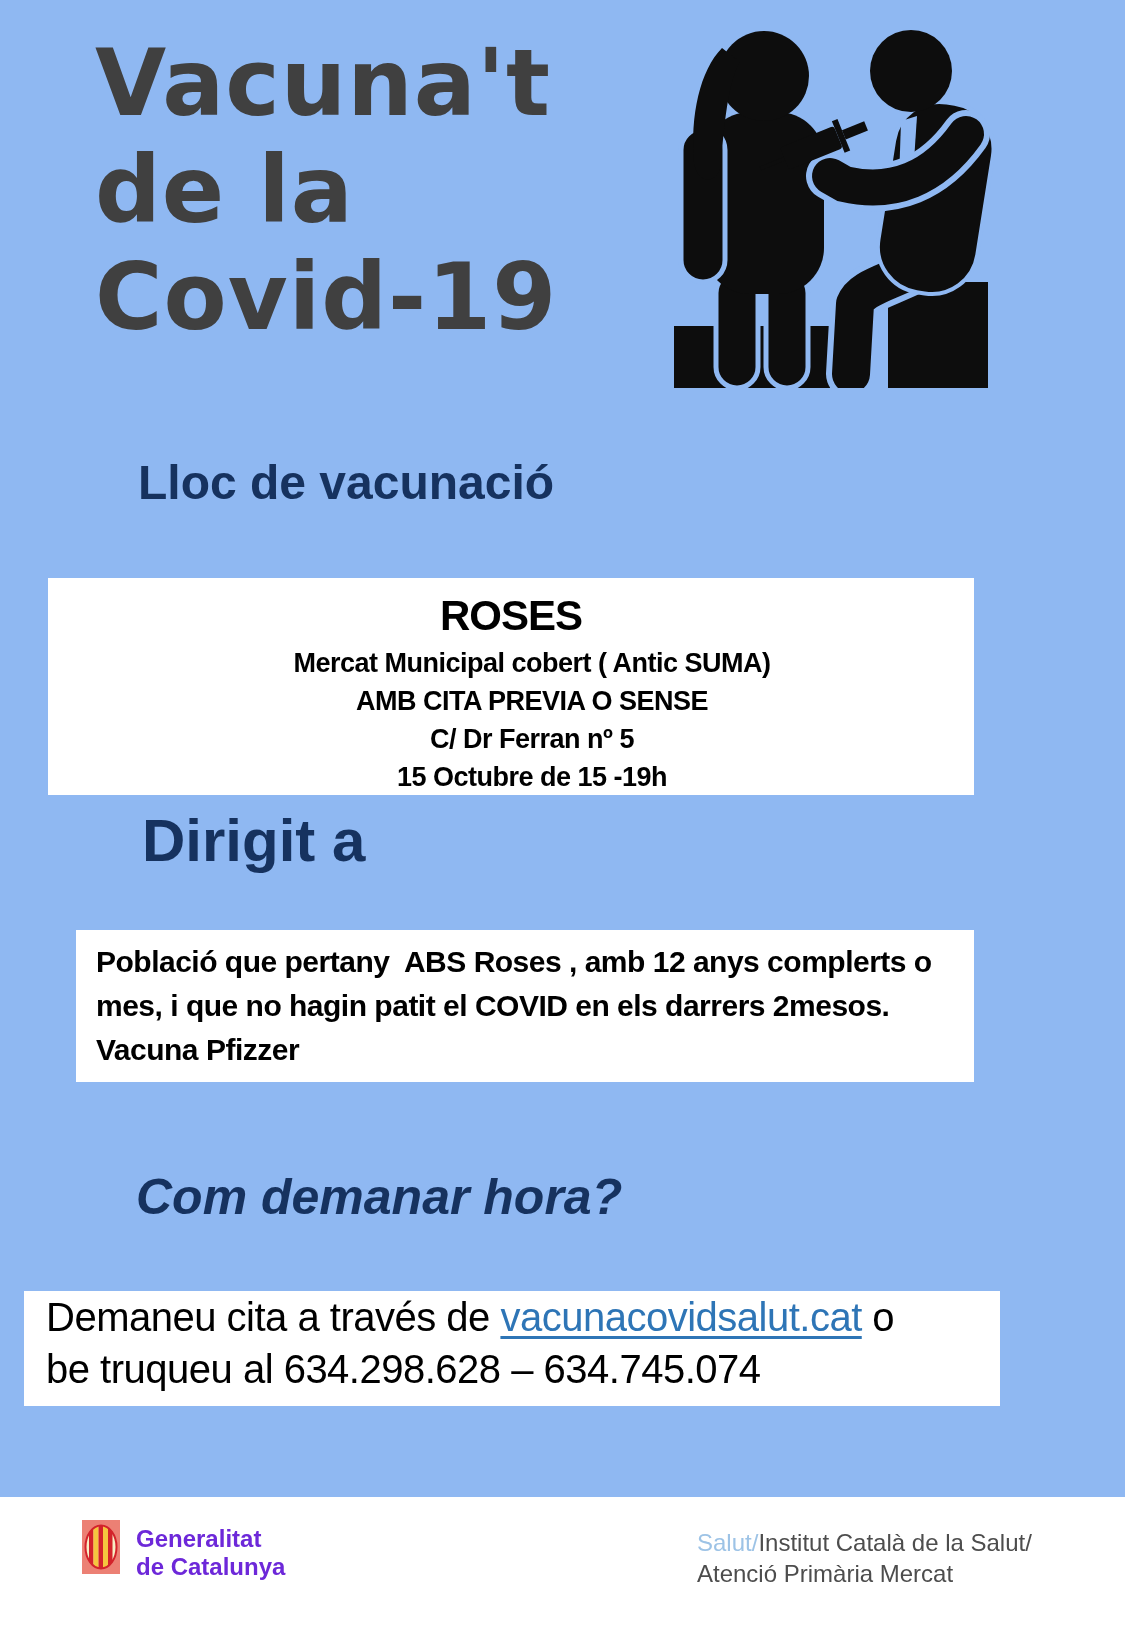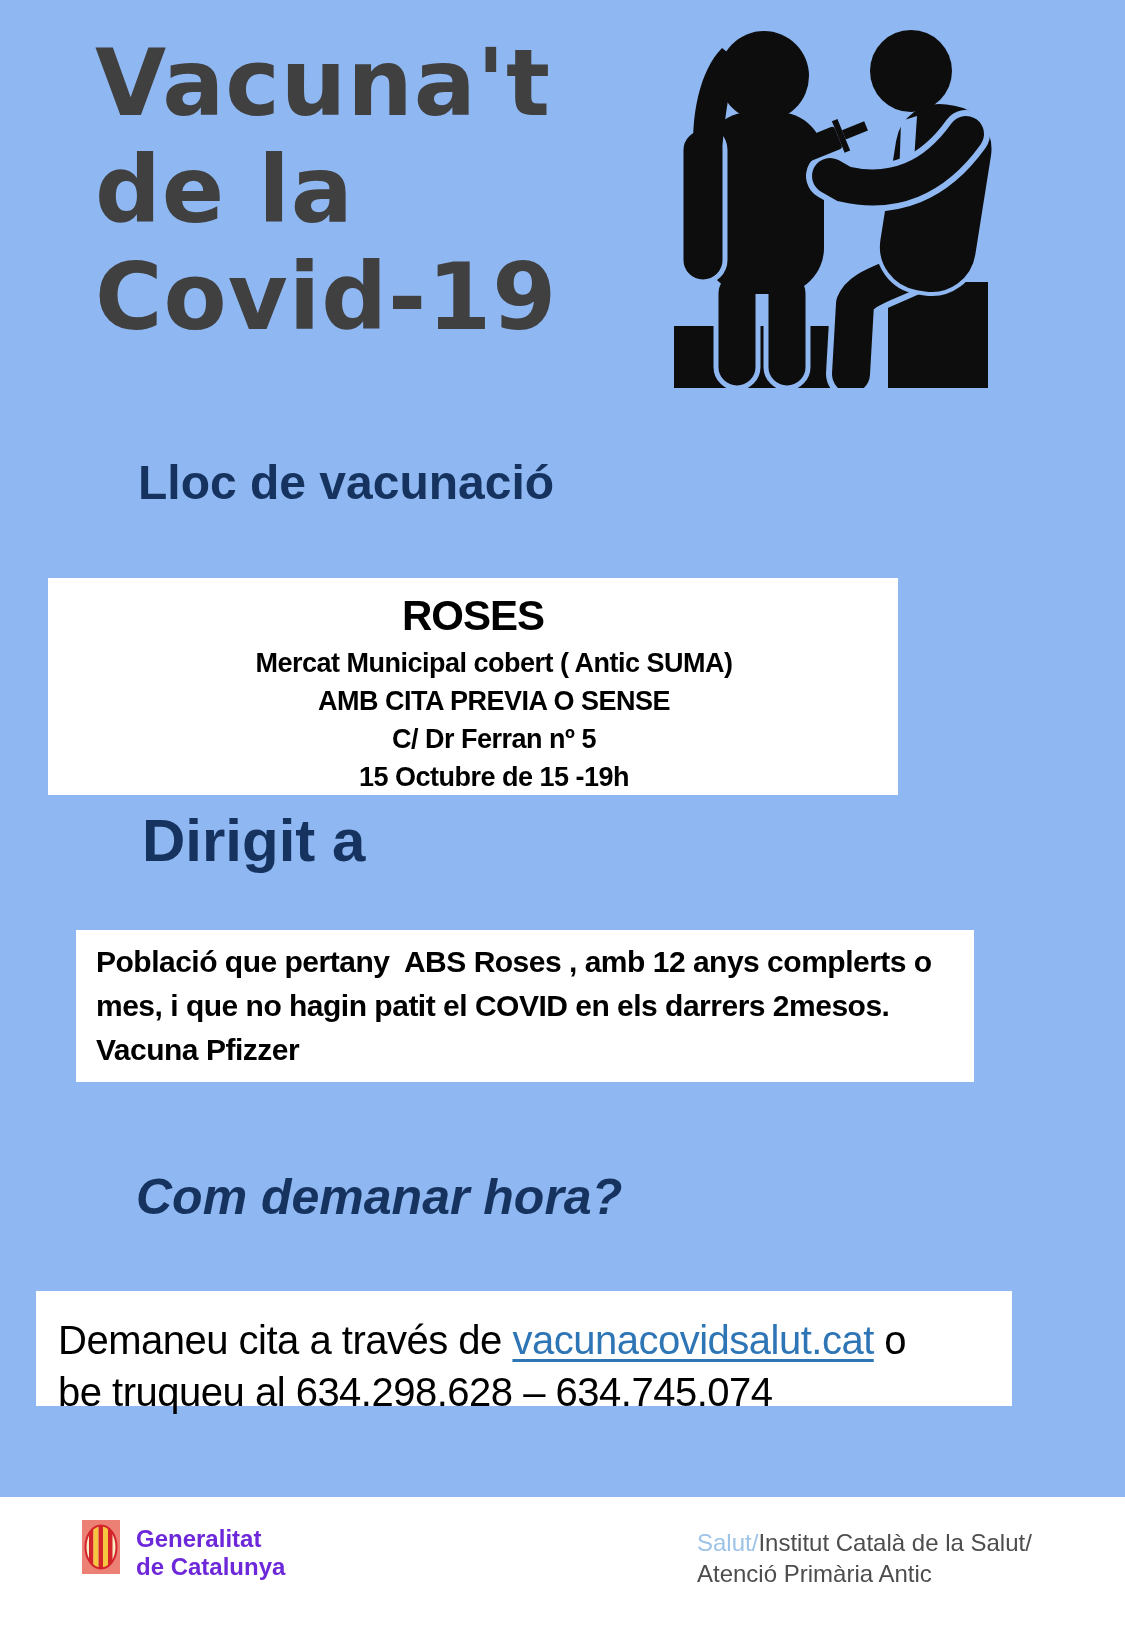--- a/index.html
+++ b/index.html
@@ -38,21 +38,21 @@
   .heading-location    { left: 138px; top: 455px;  font-size: 48px; }
   .heading-audience    { left: 142px; top: 806px;  font-size: 60px; }
   .heading-appointment { left: 136px; top: 1168px; font-size: 50px; font-style: italic; }
   .card {
     position: absolute;
     background: #FFFFFF;
     color: #000000;
     box-sizing: border-box;
   }
   .card-location {
-    left: 48px; top: 578px; width: 850px; height: 217px;
+    left: 48px; top: 578px; width: 926px; height: 217px;
     text-align: center;
     padding-top: 10px;
   }
   .card-location .card-title {
     font-size: 42px;
     font-weight: bold;
     letter-spacing: -1px;
     line-height: 56px;
   }
   .card-location .card-line {
@@ -69,25 +69,24 @@
   }
   .card-audience .card-line {
     font-size: 30px;
     font-weight: bold;
     letter-spacing: -0.5px;
     line-height: 44px;
     white-space: pre;
   }
   .card-appointment {
     left: 24px; top: 1291px; width: 976px; height: 115px;
-    padding: 23px 22px;
+    padding: 0 22px;
     font-size: 40px;
     line-height: 52px;
     letter-spacing: -0.5px;
-    margin-left: 12px;
   }
   .card-appointment .link {
     color: #2E75B6;
     text-decoration: underline;
     text-decoration-thickness: 3px;
     text-underline-offset: 5px;
     cursor: pointer;
   }
   .footer {
     position: absolute;
@@ -201,17 +200,17 @@
         <rect x="26" y="4" width="4.5" height="46" fill="#D3232B"></rect>
       </g>
       <ellipse cx="19" cy="27" rx="15.5" ry="21.5" fill="none" stroke="#D3232B" stroke-width="2"></ellipse>
     </svg>
     <div class="generalitat-text">
       <div>Generalitat</div>
       <div>de Catalunya</div>
     </div>
     <div class="salut-block">
       <div><span class="salut-blue">Salut/</span><span>Institut Català de la Salut/</span></div>
-      <div>Atenció Primària Antic</div>
+      <div>Atenció Primària Mercat</div>
     </div>
   </div>
 
 </div>
 
 </body></html>

